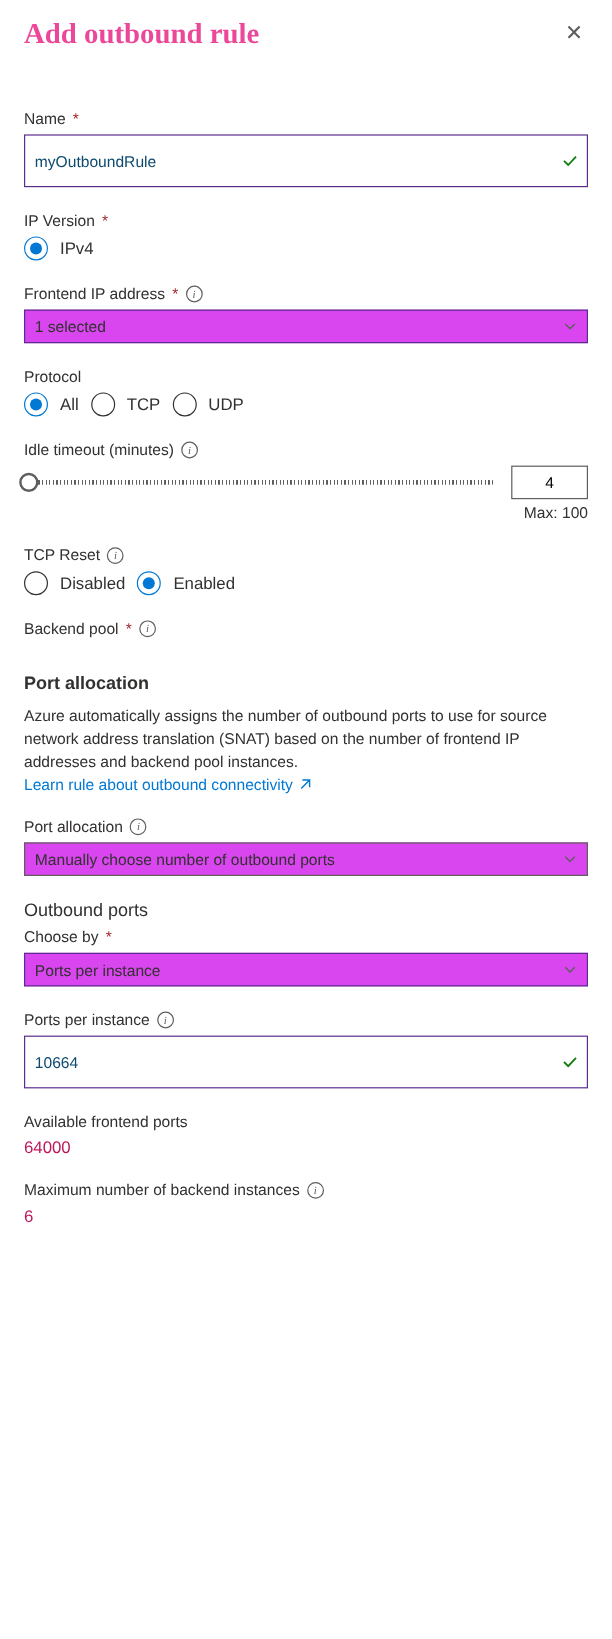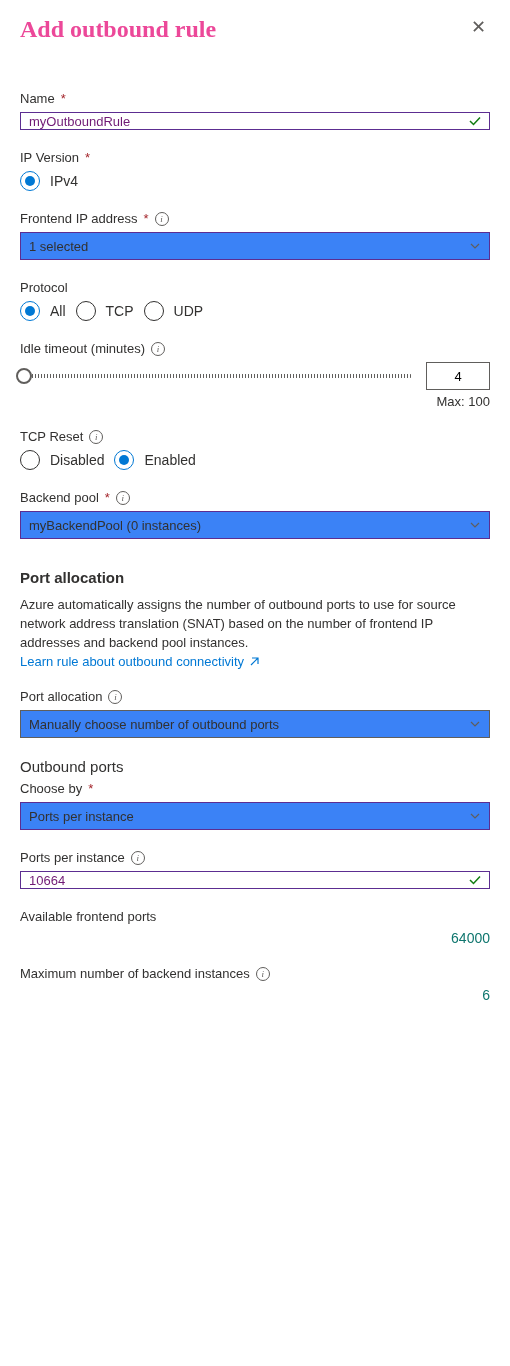--- a/index.html
+++ b/index.html
@@ -49,25 +49,25 @@
       border: 1px solid #605e5c;
       border-radius: 50%;
       font-size: 9px;
       color: #605e5c;
       font-style: italic;
       font-family: Georgia, serif;
       cursor: pointer;
     }
     .text-input {
       width: 100%;
-      height: 18px;
+      height: 44px;
       border: 1px solid #605e5c;
       padding: 0 30px 0 8px;
       font-size: 13px;
-      color: #701a75;
+      color: #0c4a6e;
       outline: none;
       background: #fff;
     }
     .text-input.valid { border-color: #5c2d91; }
     .input-wrap { position: relative; }
     .check-icon {
       position: absolute;
       right: 8px;
       top: 50%;
       transform: translateY(-50%);
@@ -103,21 +103,21 @@
     .dropdown {
       width: 100%;
       height: 28px;
       border: 1px solid #5c2d91;
       padding: 0 30px 0 8px;
       font-size: 13px;
       display: flex;
       align-items: center;
       justify-content: space-between;
       cursor: pointer;
-      background: #3b82f6;
+      background: #d946ef;
       position: relative;
     }
     .dropdown.dark { border-color: #605e5c; }
     .chevron {
       position: absolute;
       right: 8px;
       top: 50%;
       transform: translateY(-50%);
     }
     .slider-row {
@@ -180,23 +180,22 @@
     .ext-icon { color: #0078d4; }
     h3.subhead {
       font-size: 15px;
       font-weight: 400;
       margin-top: 14px;
       margin-bottom: 6px;
       color: #323130;
     }
     .static-value {
       font-size: 14px;
-      color: #0f766e;
+      color: #be185d;
       margin-top: 4px;
-      text-align: right;
     }
     svg { display: block; }
   </style>
 </head>
 <body>
 
 <div class="header">
   <h1>Add outbound rule</h1>
   <span class="close-x">✕</span>
 </div>
@@ -300,28 +299,20 @@
       <span class="radio-label">Enabled</span>
     </div>
   </div>
 </div>
 
 <div class="field-group">
   <div class="field-label">
     <span>Backend pool</span>
     <span class="asterisk">*</span>
     <span class="info-icon">i</span>
-  </div>
-  <div class="dropdown">
-    <span>myBackendPool (0 instances)</span>
-    <span class="chevron">
-      <svg width="12" height="12" viewBox="0 0 12 12">
-          <path d="M2 4 L6 8 L10 4" stroke="#605e5c" stroke-width="1.2" fill="none"></path>
-        </svg>
-    </span>
   </div>
 </div>
 
 <h2 class="section">Port allocation</h2>
 <p class="helper-text">
   <span>Azure automatically assigns the number of outbound ports to use for source network address translation (SNAT) based on the number of frontend IP addresses and backend pool instances.</span><br>
   <a href="#" class="learn-more">
     <span>Learn rule about outbound connectivity</span>
     <span class="ext-icon">
       <svg width="12" height="12" viewBox="0 0 12 12">

